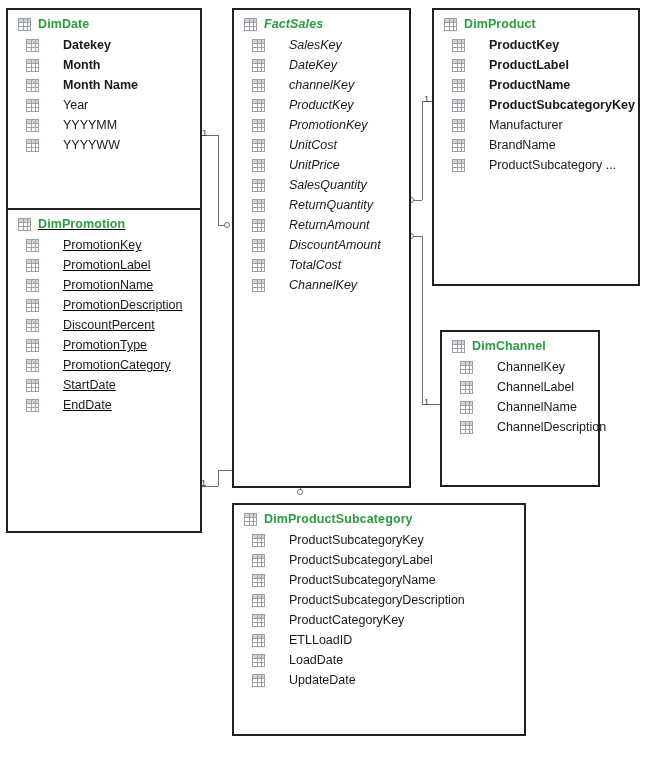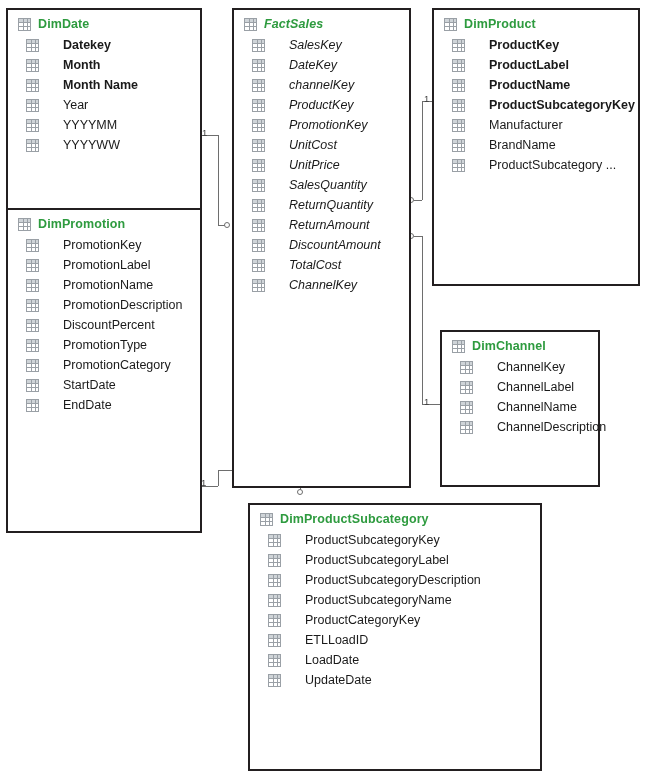--- a/index.html
+++ b/index.html
@@ -147,21 +147,21 @@
     <div class="field-row">
       <span class="grid-icon"></span>
       <span class="fname">YYYYMM</span>
     </div>
     <div class="field-row">
       <span class="grid-icon"></span>
       <span class="fname">YYYYWW</span>
     </div>
   </div>
 
-  <div class="table-box" style="left:6px; top:208px; width:196px; height:325px;">
+  <div class="table-box" style="left:6px; top:208px; width:196px; height:325px;text-decoration:underline;">
     <div class="table-title">
       <span class="grid-icon title"></span>
       <span class="tname">DimPromotion</span>
     </div>
     <div class="field-row">
       <span class="grid-icon"></span>
       <span class="fname">PromotionKey</span>
     </div>
     <div class="field-row">
       <span class="grid-icon"></span>
@@ -307,43 +307,43 @@
     <div class="field-row">
       <span class="grid-icon"></span>
       <span class="fname">ChannelName</span>
     </div>
     <div class="field-row">
       <span class="grid-icon"></span>
       <span class="fname">ChannelDescription</span>
     </div>
   </div>
 
-  <div class="table-box" style="left:248px; top:503px; width:294px; height:268px;">
+  <div class="table-box" style="left:232px; top:503px; width:294px; height:233px;">
     <div class="table-title">
       <span class="grid-icon title"></span>
       <span class="tname">DimProductSubcategory</span>
     </div>
     <div class="field-row">
       <span class="grid-icon"></span>
       <span class="fname">ProductSubcategoryKey</span>
     </div>
     <div class="field-row">
       <span class="grid-icon"></span>
       <span class="fname">ProductSubcategoryLabel</span>
     </div>
     <div class="field-row">
       <span class="grid-icon"></span>
+      <span class="fname">ProductSubcategoryName</span>
+    </div>
+    <div class="field-row">
+      <span class="grid-icon"></span>
       <span class="fname">ProductSubcategoryDescription</span>
     </div>
     <div class="field-row">
       <span class="grid-icon"></span>
-      <span class="fname">ProductSubcategoryName</span>
-    </div>
-    <div class="field-row">
-      <span class="grid-icon"></span>
       <span class="fname">ProductCategoryKey</span>
     </div>
     <div class="field-row">
       <span class="grid-icon"></span>
       <span class="fname">ETLLoadID</span>
     </div>
     <div class="field-row">
       <span class="grid-icon"></span>
       <span class="fname">LoadDate</span>
     </div>

